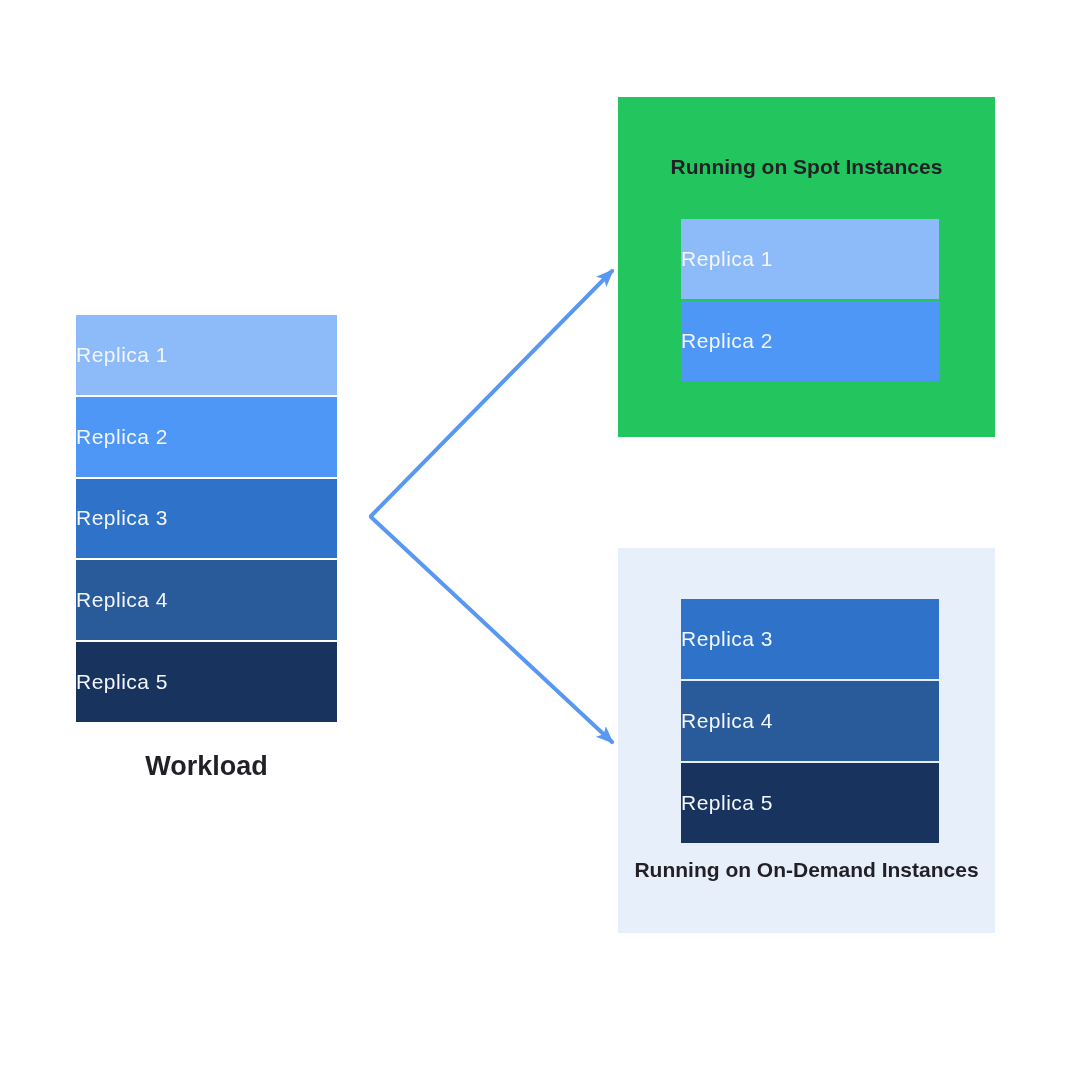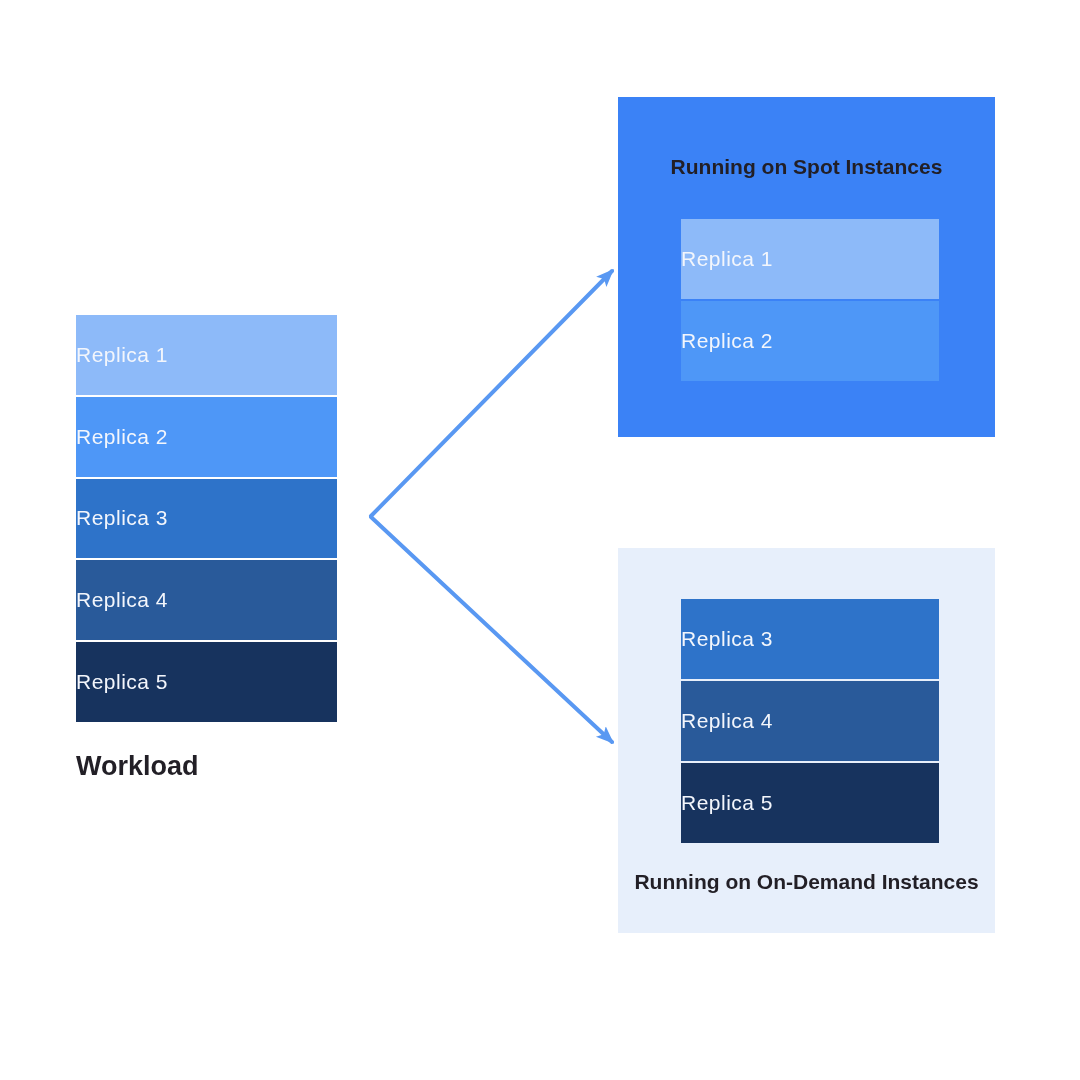--- a/index.html
+++ b/index.html
@@ -39,20 +39,21 @@
     font-size: 21px;
     letter-spacing: 0.5px;
     font-weight: 400;
   }
 
   .workload-title {
     position: absolute;
     left: 76px;
     top: 751px;
     width: 261px;
+    text-align: center;
     font-size: 27px;
     font-weight: 700;
     color: var(--heading_text, #221F26);
   }
 
   
   .panel {
     position: absolute;
     width: 377px;
   }
@@ -63,21 +64,21 @@
     position: absolute;
     left: 0;
     width: 100%;
     text-align: center;
     font-size: 21px;
     font-weight: 700;
     color: var(--heading_text, #221F26);
   }
   .panel-spot .panel-title { top: 156px; }        
   .panel-spot .panel-title { top: 58px; }
-  .panel-ondemand .panel-title { top: 322px; }
+  .panel-ondemand .panel-title { top: 310px; }
 
   .panel-boxes {
     position: absolute;
     left: 63px;
     width: 258px;
     display: flex;
     flex-direction: column;
     gap: 2px;
   }
   .panel-spot .panel-boxes { top: 122px; }
@@ -127,21 +128,21 @@
   <svg class="arrows" viewBox="0 0 1080 1080" xmlns="http://www.w3.org/2000/svg">
     <defs>
       <marker id="arrowhead" viewBox="0 0 10 10" refX="8.5" refY="5" markerWidth="4.5" markerHeight="4.5" orient="auto-start-reverse">
         <path class="arrowhead-path" d="M0,1 L10,5 L0,9 L2.2,5 z"></path>
       </marker>
     </defs>
     <line x1="371" y1="516" x2="612" y2="271" marker-end="url(#arrowhead)"></line>
     <line x1="371" y1="517" x2="612" y2="742" marker-end="url(#arrowhead)"></line>
   </svg>
 
-  <div class="panel panel-spot" style="background: #3b82f6;">
+  <div class="panel panel-spot" style="background: #22c55e;">
     <div class="panel-title">Running on Spot Instances</div>
     <div class="panel-boxes">
       <div class="box" style="background: rgb(141, 186, 249);">
         <span class="box-label">Replica 1</span>
       </div>
       <div class="box" style="background: rgb(78, 151, 247);">
         <span class="box-label">Replica 2</span>
       </div>
     </div>
   </div>

